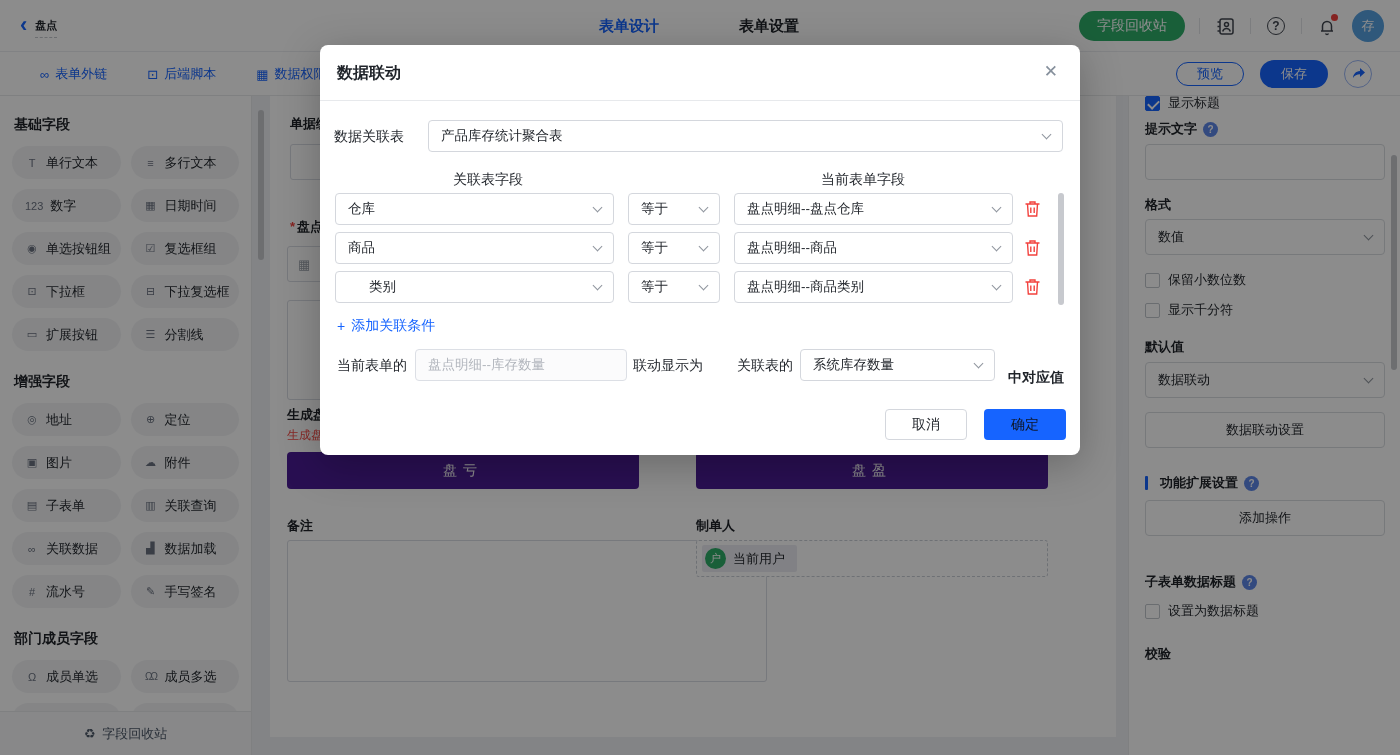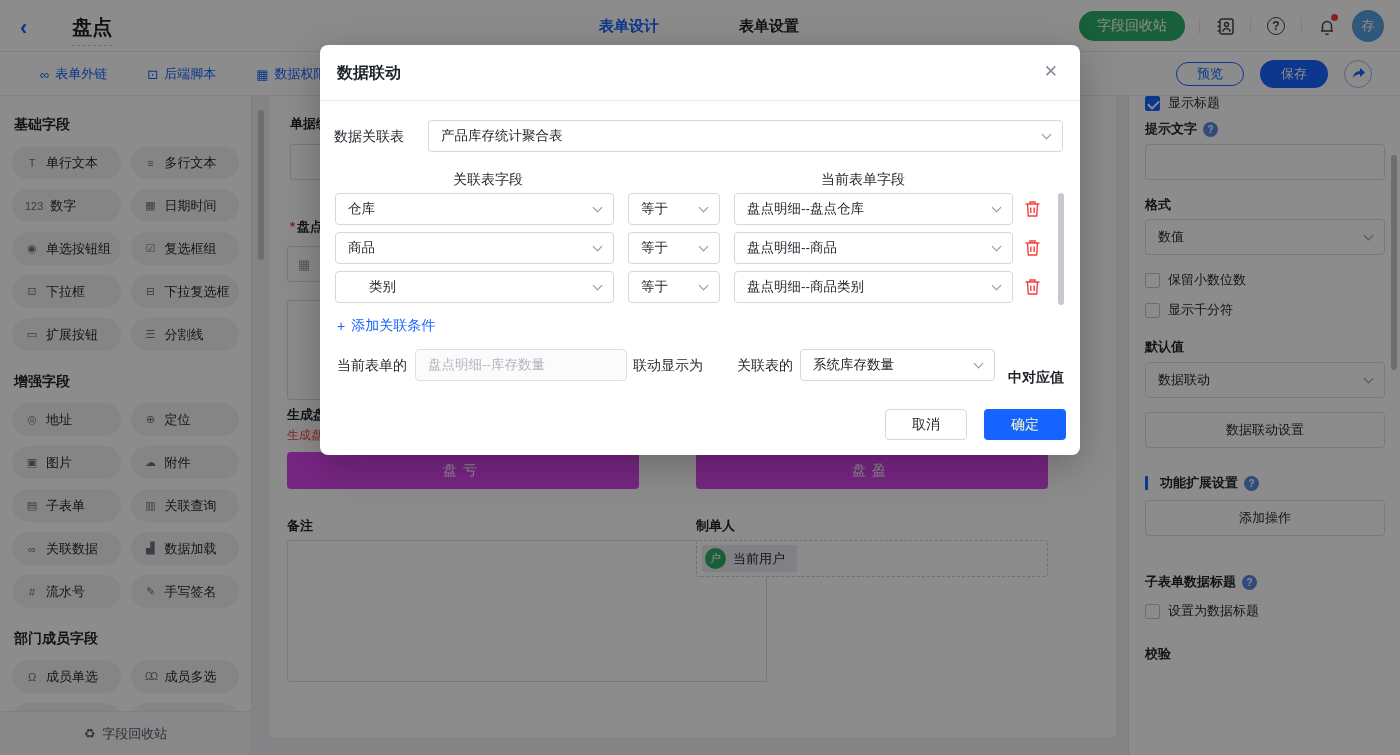--- a/index.html
+++ b/index.html
@@ -4,21 +4,21 @@
 <style>
   * { margin:0; padding:0; box-sizing:border-box; }
   html,body { width:1400px; height:755px; overflow:hidden; }
   body { font-family:"Liberation Sans","DejaVu Sans",sans-serif; color:#1f2329; background:#eef0f4; }
   .app { position:relative; width:1400px; height:755px; }
 
   
   .topbar { position:absolute; top:0; left:0; right:0; height:52px; background:#fff; border-bottom:1px solid #ebedf0; z-index:10; }
   .back { position:absolute; left:20px; top:14px; display:flex; align-items:center; gap:8px; cursor:pointer; }
   .back .chev { color:#1664ff; font-size:22px; line-height:22px; font-weight:700; }
-  .back .name { font-size:20px; font-weight:600; position:relative;margin-left:37px; }
+  .back .name { font-size:11px; font-weight:600; position:relative; }
   .back .name:after { content:""; position:absolute; left:0; right:0; bottom:-5px; border-bottom:1px dashed #c3c6cc; }
   .top-tabs { position:absolute; left:50%; top:0; transform:translateX(-50.5%); height:52px; display:flex; gap:80px; align-items:center; }
   .top-tab { font-size:15px; font-weight:600; color:#1f2329; cursor:pointer; }
   .top-tab.active { color:#1664ff; }
   .top-right { position:absolute; right:16px; top:0; height:52px; display:flex; align-items:center; gap:14px; }
   .pill-green { height:30px; padding:0 18px; border:none; border-radius:15px; background:#2ead69; color:#fff; font-size:14px; cursor:pointer; font-family:inherit; }
   .vsep { width:1px; height:16px; background:#e2e4e8; }
   .tico { width:22px; height:22px; display:flex; align-items:center; justify-content:center; color:#41464f; cursor:pointer; position:relative; }
   .help-circ { width:18px; height:18px; border:1.6px solid #41464f; border-radius:50%; font-size:12px; font-weight:700; display:flex; align-items:center; justify-content:center; }
   .bell-dot { position:absolute; top:-1px; right:0; width:7px; height:7px; border-radius:50%; background:#f2413d; }
@@ -49,21 +49,21 @@
   .sb-thumb { left:258px; top:14px; width:6px; height:150px; }
 
   
   .canvas { position:absolute; left:267px; right:272px; top:0; bottom:0; background:#eef0f4; }
   .card { position:absolute; left:3px; top:0; right:12px; height:641px; background:#fff; }
   .flabel { position:absolute; font-size:13px; font-weight:600; color:#1f2329; }
   .req { color:#f2413d; margin-right:2px; }
   .cinput { position:absolute; height:36px; border:1px solid #d9dce3; border-radius:3px; background:#fff; display:flex; align-items:center; padding:0 10px; color:#8d939c; font-size:13px; gap:7px; }
   .cbox { position:absolute; border:1px solid #d9dce3; border-radius:3px; background:#fff; }
   .warn-red { position:absolute; font-size:12px; color:#f54a45; white-space:nowrap; }
-  .big-btn { position:absolute; width:352px; height:37px; border:none; border-radius:4px; background:#d946ef; color:#fff; font-size:14px; letter-spacing:6px; cursor:pointer; font-family:inherit; }
+  .big-btn { position:absolute; width:352px; height:37px; border:none; border-radius:4px; background:#4c1d95; color:#fff; font-size:14px; letter-spacing:6px; cursor:pointer; font-family:inherit; }
   .dash-box { position:absolute; border:1px dashed #c9ced6; border-radius:3px; background:#fff; display:flex; align-items:center; padding:0 5px; }
   .user-tag { height:27px; background:#ececf2; border-radius:2px; display:flex; align-items:center; gap:7px; padding:0 12px 0 3px; font-size:13px; }
   .user-av { width:21px; height:21px; border-radius:50%; background:#2ead69; color:#fff; font-size:11px; display:flex; align-items:center; justify-content:center; }
 
   
   .panel { position:absolute; right:0; top:0; bottom:0; width:272px; background:#fff; border-left:1px solid #e7e9ec; }
   .ptabs { display:flex; height:46px; border-bottom:1px solid #e7e9ec; }
   .ptab { flex:1; display:flex; align-items:center; justify-content:center; font-size:14px; font-weight:600; cursor:pointer; position:relative; }
   .ptab.active { color:#1664ff; }
   .ptab.active:after { content:""; position:absolute; bottom:0; left:50%; transform:translateX(-50%); width:58px; height:3px; background:#1664ff; border-radius:2px; }
@@ -88,21 +88,21 @@
   .m-head { position:absolute; top:0; left:0; right:0; height:56px; border-bottom:1px solid #e7e9ec; }
   .m-title { position:absolute; left:17px; top:18px; font-size:16px; font-weight:600; }
   .m-close { position:absolute; right:22px; top:18px; font-size:17px; color:#86909c; cursor:pointer; line-height:1; }
   .msel { position:absolute; height:32px; border:1px solid #d4d7dd; border-radius:4px; background:#fff; display:flex; align-items:center; padding:0 12px; font-size:13.5px; cursor:pointer; }
   .mlabel { position:absolute; font-size:14px; color:#1f2329; line-height:32px; }
   .m-colhead { position:absolute; top:126px; font-size:14px; transform:translateX(-50%); }
   .trash { position:absolute; left:704px; width:17px; height:18px; cursor:pointer; }
   .addlink { position:absolute; left:17px; top:272px; color:#1664ff; font-size:14px; cursor:pointer; display:flex; gap:6px; align-items:center; }
   .minput-dis { position:absolute; left:95px; top:304px; width:212px; height:32px; border:1px solid #dcdfe5; border-radius:4px; background:#fbfbfc; color:#b2b6bd; font-size:13.5px; padding:0 12px; font-family:inherit; }
   .m-cancel { position:absolute; left:565px; top:364px; width:82px; height:31px; border:1px solid #d4d7dd; border-radius:4px; background:#fff; font-size:14px; cursor:pointer; font-family:inherit; color:#1f2329; }
-  .m-ok { position:absolute; left:664px; top:364px; width:82px; height:31px; border:none; border-radius:4px; background:#1664ff; color:#fef9c3; font-size:14px; cursor:pointer; font-family:inherit; }
+  .m-ok { position:absolute; left:664px; top:364px; width:82px; height:31px; border:none; border-radius:4px; background:#1664ff; color:#0f172a; font-size:14px; cursor:pointer; font-family:inherit; }
   .m-thumb { left:738px; top:148px; width:6px; height:112px; background:#c7c9ce; }
 </style>
 </head>
 <body>
 
 <div class="app">
 
   <header class="topbar">
     <div class="back">
       <span class="chev">‹</span>

